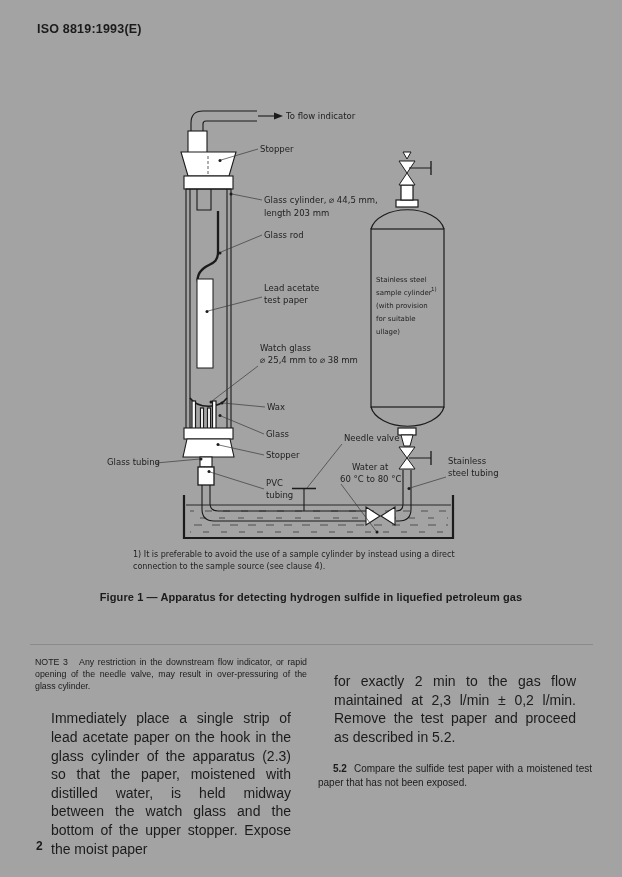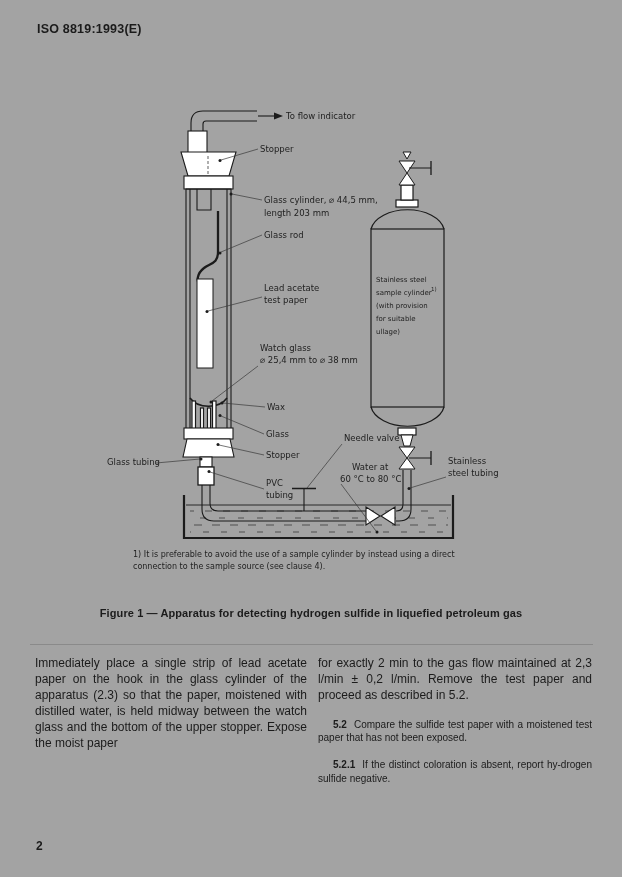--- a/index.html
+++ b/index.html
@@ -3,29 +3,29 @@
 <meta charset="utf-8">
 <style>
   html,body{margin:0;padding:0;background:#e8e8e8;}
   .page{position:relative;width:622px;height:877px;background:#a3a3a3;overflow:hidden;
         font-family:"Liberation Sans",sans-serif;color:#1b1b1b;}
   .hdr{position:absolute;left:37px;top:22px;font-size:12.5px;font-weight:bold;letter-spacing:.2px;}
   .pagenum{position:absolute;left:36px;top:839px;font-size:12px;font-weight:bold;}
   .figsvg{position:absolute;left:0;top:0;width:622px;height:560px;}
   .footnote{position:absolute;left:133px;top:549px;width:338px;font-family:"DejaVu Sans",sans-serif;
             font-size:8px;line-height:1.5;color:#222;}
-  .caption{position:absolute;left:0;top:607px;width:622px;text-align:center;
+  .caption{position:absolute;left:0;top:591px;width:622px;text-align:center;
            font-size:11px;font-weight:bold;letter-spacing:.1px;}
   .rule{position:absolute;left:30px;top:644px;width:563px;height:1px;background:#8a8a8a;}
   .col{position:absolute;top:656px;text-align:justify;}
   .col-left{left:35px;width:272px;}
   .col-right{left:318px;width:274px;}
   .note{font-size:8.8px;line-height:1.38;margin:0 0 17px 0;}
   .note .nlabel{margin-right:11px;}
-  .para{font-size:12px;line-height:1.33;margin:0;}
+  .para{font-size:14px;line-height:1.33;margin:16px;}
   .sect{font-size:10px;line-height:1.33;margin:14px 0 0 0;}
   .sect b{margin-right:7px;margin-left:15px;}
   svg text{font-family:"DejaVu Sans",sans-serif;font-size:8.5px;fill:#222;}
   svg text.small{font-size:7px;}
   svg text.sup{font-size:5.5px;}
 </style>
 </head>
 <body>
 
 <div class="page">
@@ -182,28 +182,28 @@
   <div class="footnote">
     <span>1)</span>
     <span>It is preferable to avoid the use of a sample cylinder by instead using a direct connection to the sample source (see clause 4).</span>
   </div>
 
   <div class="caption">Figure 1 — Apparatus for detecting hydrogen sulfide in liquefied petroleum gas</div>
 
   <div class="rule"></div>
 
   <div class="col col-left">
+    <p class="note">
+      <span class="nlabel">NOTE 3</span><span>Any restriction in the downstream flow indicator, or rapid opening of the needle valve, may result in over-pressuring of the glass cylinder.</span>
+    </p>
     <p class="para">Immediately place a single strip of lead acetate paper on the hook in the glass cylinder of the apparatus (2.3) so that the paper, moistened with distilled water, is held midway between the watch glass and the bottom of the upper stopper. Expose the moist paper</p>
   </div>
 
   <div class="col col-right">
     <p class="para">for exactly 2 min to the gas flow maintained at 2,3 l/min ± 0,2 l/min. Remove the test paper and proceed as described in 5.2.</p>
     <p class="sect">
       <b>5.2</b><span>Compare the sulfide test paper with a moistened test paper that has not been exposed.</span>
     </p>
-    <p class="sect">
-      <b>5.2.1</b><span>If the distinct coloration is absent, report hy-drogen sulfide negative.</span>
-    </p>
   </div>
 
   <div class="pagenum">2</div>
 
 </div>
 
 </body></html>

